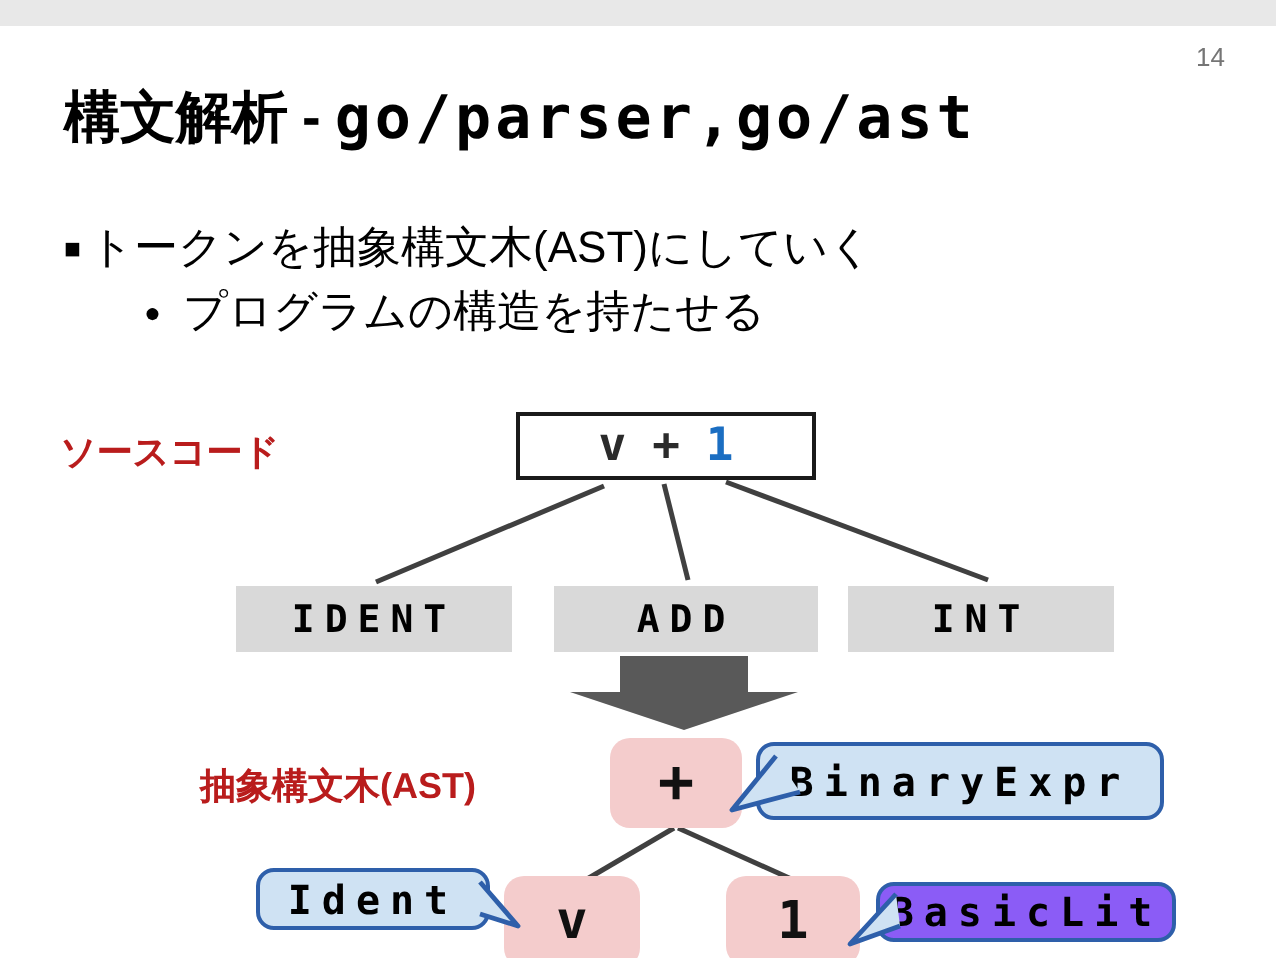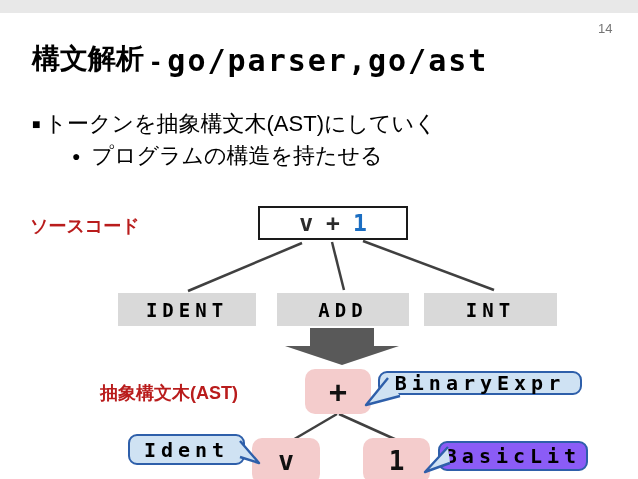--- a/index.html
+++ b/index.html
@@ -4,21 +4,21 @@
 <style>
   html,body { margin:0; padding:0; background:#e8e8e8; }
   .slide {
     position:relative; width:638px; height:479px; background:#ffffff;
     font-family:"Liberation Sans", sans-serif; overflow:hidden; margin:13px auto;padding-left:22px;
   }
   .abs { position:absolute; }
 
   .page-number { left:598px; top:8px; font-size:13px; color:#757575; }
 
-  .title-row { left:32px; top:27px; display:flex; align-items:flex-end; color:#000; }
+  .title-row { left:32px; top:27px; display:flex; align-items:center; color:#000; }
   .title-jp   { font-size:28px; font-weight:700; }
   .title-sep  { font-size:28px; font-weight:700; margin:0 7px; }
   .title-code { font-size:30px; font-weight:700; letter-spacing:2px;
                 font-family:"DejaVu Sans Mono","Liberation Mono",monospace; }
 
   .bullet { color:#000; display:flex; align-items:center; }
   .bullet-1 { left:32px; top:96px;  font-size:22px; }
   .bullet-2 { left:72px; top:128px; font-size:22px; }
   .marker-sq { font-size:14px; margin-right:4px; }
   .marker-dot{ font-size:14px; margin-right:11px; }
@@ -53,21 +53,21 @@
   .node-left  { left:252px; top:425px; width:68px; height:46px; font-size:26px; }
   .node-right { left:363px; top:425px; width:67px; height:45px; font-size:26px; }
 
   .callout {
     border-style:solid; border-width:2.5px; border-radius:9px;
     display:flex; align-items:center; justify-content:center;
     font-family:"DejaVu Sans Mono","Liberation Mono",monospace;
     font-weight:700; font-size:20px; letter-spacing:5px; color:#000;
     z-index:3; box-sizing:border-box;
   }
-  .co-root  { left:378px; top:358px; width:204px; height:24px; }
+  .co-root  { left:378px; top:358px; width:204px; height:39px; }
   .co-left  { left:128px; top:421px; width:117px; height:31px; }
   .co-right { left:438px; top:428px; width:150px; height:30px; }
 
   svg.layer { position:absolute; left:0; top:0; z-index:1; pointer-events:none; }
   svg.layer-top { z-index:4; }
 </style>
 </head>
 <body>
 
 <div class="slide">

